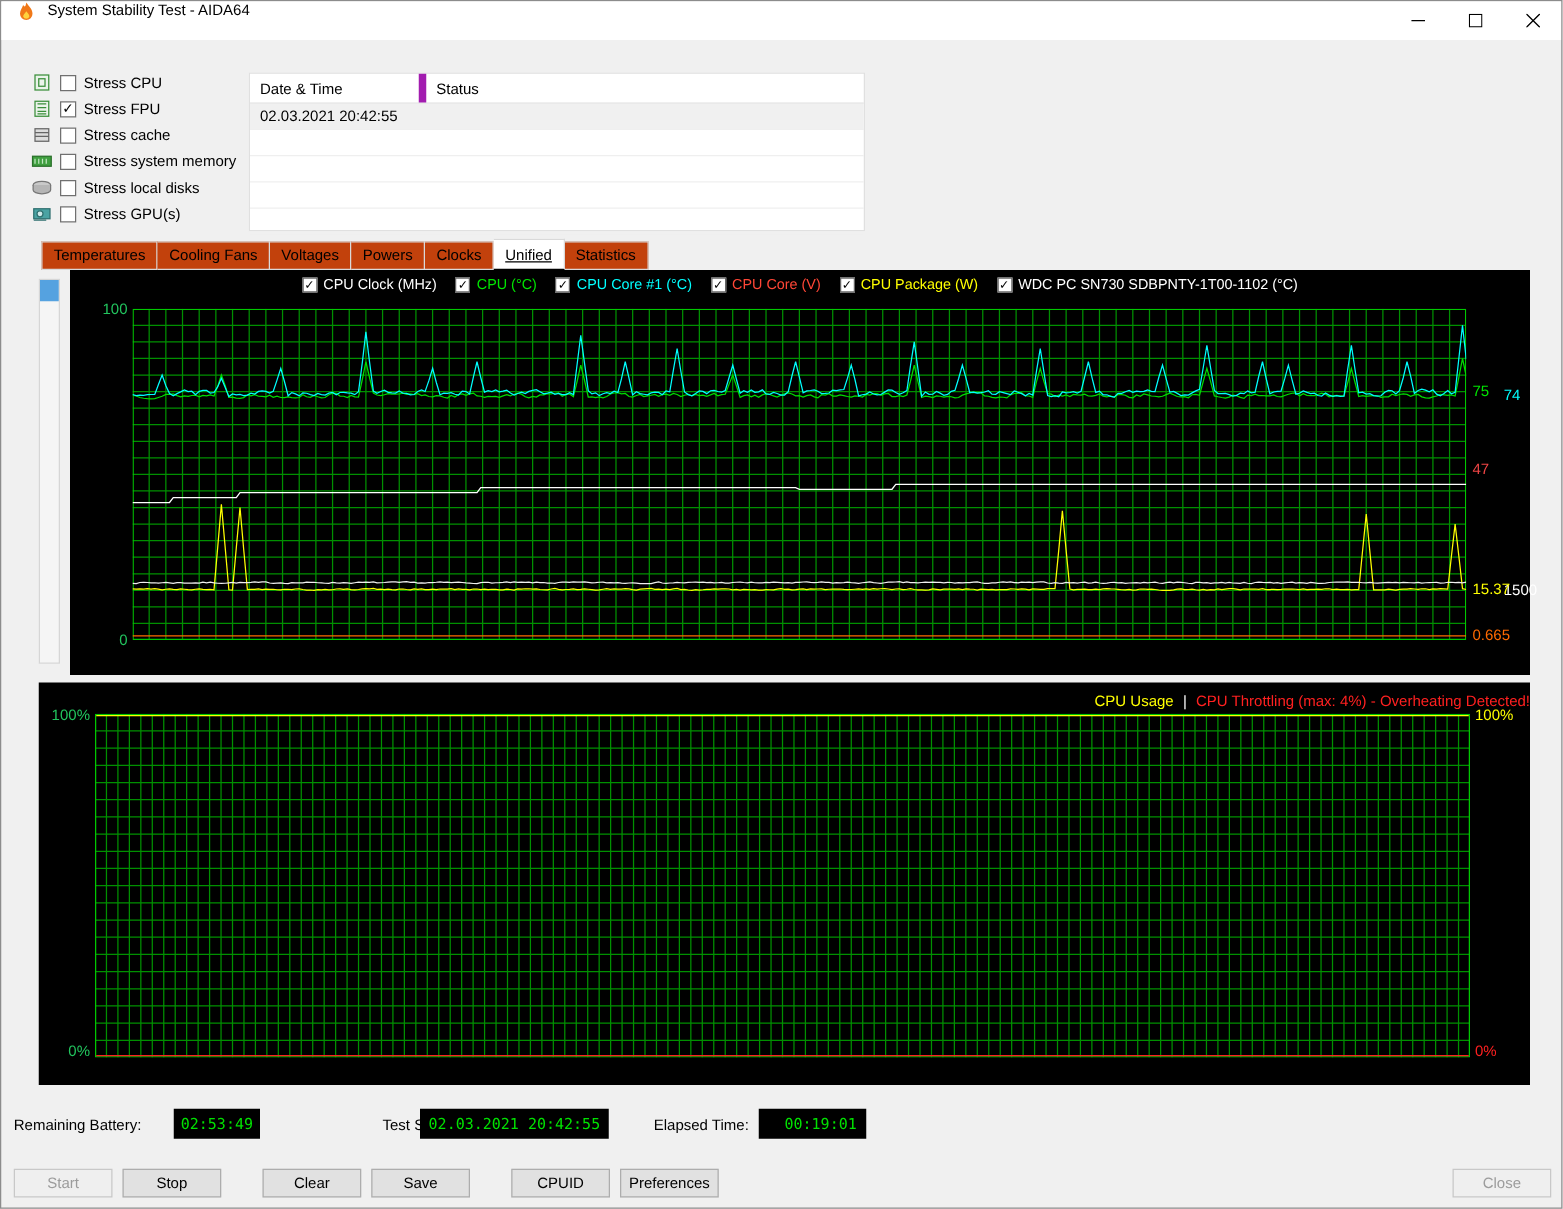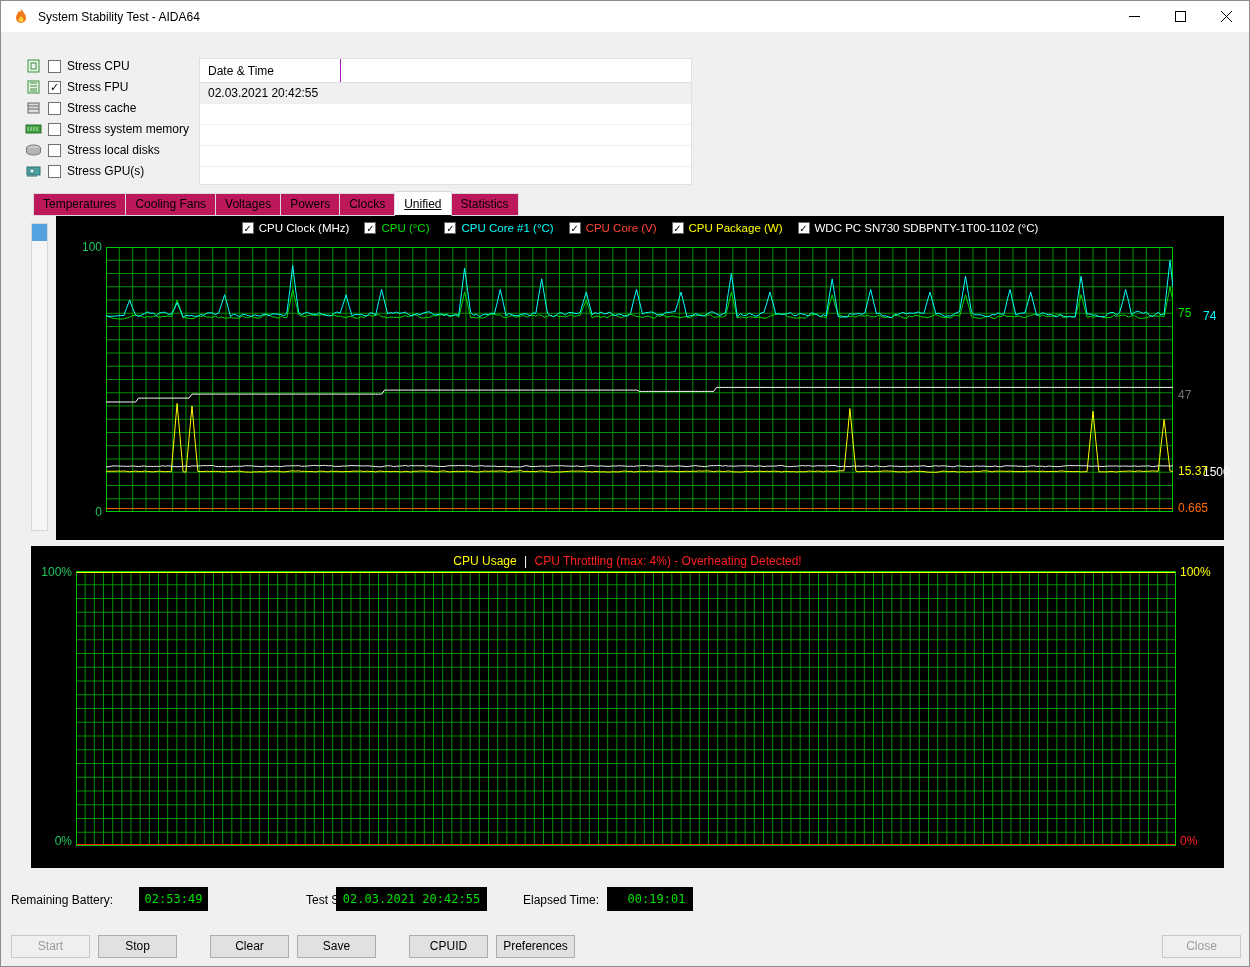--- a/index.html
+++ b/index.html
@@ -1,65 +1,65 @@
 <!DOCTYPE html>
 <html><head>
 <meta charset="utf-8">
 <style>
   * { margin:0; padding:0; box-sizing:border-box; }
   html,body { width:1250px; height:967px; }
   body { font-family:"Liberation Sans",sans-serif; font-size:12px; background:#fff; color:#000; }
   .window { position:relative; width:1250px; height:967px; background:#f0f0f0; border:1px solid #8c8c8c; overflow:hidden; }
 
   
-  .titlebar { position:absolute; left:0; top:0; right:0; height:31px; background:#ffffff; display:flex; align-items:center; }
+  .titlebar { position:absolute; left:0; top:0; right:0; height:31px; background:#ffffff; display:flex; }
   .title-icon { margin-left:11px; width:18px; height:18px; flex:0 0 auto; }
   .title-text { margin-left:8px; font-size:12px; }
   .win-controls { margin-left:auto; display:flex; height:100%; }
   .win-btn { width:46px; height:31px; display:flex; align-items:center; justify-content:center; }
 
   
   .stress-panel { position:absolute; left:24px; top:58px; display:flex; flex-direction:column; gap:7px; }
   .stress-row { display:flex; align-items:center; height:14px; gap:6px; }
   .stress-row .sicon { width:17px; height:14px; flex:0 0 auto; }
   .cb { display:inline-block; width:13px; height:13px; background:#fff; border:1px solid #707070; font-size:11px; line-height:11px; text-align:center; color:#000; flex:0 0 auto; }
 
   
   .log-table { position:absolute; left:198px; top:57px; width:493px; height:127px; background:#fff; border:1px solid #e0e0e0; }
   .log-header { display:flex; height:24px; border-bottom:1px solid #e0e0e0; }
-  .lh-date { width:141px; padding-left:8px; border-right:1px solid #a21caf; display:flex; align-items:center; }
+  .lh-date { width:141px; padding-left:8px; border-right:6px solid #a21caf; display:flex; align-items:center; }
   .lh-status { flex:1; padding-left:8px; display:flex; align-items:center; }
   .log-row { display:flex; height:21px; border-bottom:1px solid #efefef; }
   .log-row.selected { background:#f0f0f0; }
   .lr-date { width:165px; padding-left:8px; display:flex; align-items:center; }
   .lr-status { flex:1; padding-left:8px; display:flex; align-items:center; }
 
   
   .tabbar { position:absolute; left:32px; top:193px; height:22px; display:flex; align-items:flex-end; }
-  .tab { padding:3px 9px 4px; border:1px solid #d9d9d9; border-left:none; background:#be185d; cursor:default; white-space:nowrap; }
+  .tab { padding:3px 9px 4px; border:1px solid #d9d9d9; border-left:none; background:#c2410c; cursor:default; white-space:nowrap; }
   .tab:first-child { border-left:1px solid #d9d9d9; }
   .tab.active { background:#fff; padding-top:5px; border-bottom:1px solid #000000; position:relative; z-index:2;text-decoration:underline; }
 
   
   .vscroll { position:absolute; left:30px; top:222px; width:17px; height:308px; background:#f5f5f5; border:1px solid #d6d6d6; }
   .vscroll .thumb { position:absolute; left:0; top:0; width:15px; height:17px; background:#55a2e0; }
 
   
   .chart1 { position:absolute; left:55px; top:215px; width:1168px; height:324px; background:#000; }
   .chart2 { position:absolute; left:30px; top:545px; width:1193px; height:322px; background:#000; }
   .legend { position:absolute; left:0; right:0; top:6px; display:flex; justify-content:center; align-items:center; gap:15px; font-size:11.5px; }
   .legend-item { display:flex; align-items:center; gap:5px; }
   .legend-cb { width:12px; height:12px; background:#fff; border:1px solid #666; color:#000; font-size:10px; line-height:11px; text-align:center; }
   svg.plot { position:absolute; display:block; }
   .chart1 svg.plot { left:50px; top:31px; }
   .chart2 svg.plot { left:45px; top:25px; }
   .axis-label { position:absolute; color:#22c55e; font-size:12px; }
   .axis-left { width:28px; text-align:right; }
   .right-val { position:absolute; font-size:12px; white-space:nowrap; }
-  .chart2-title { position:absolute; left:0; right:0; top:8px; text-align:center; font-size:12px; white-space:nowrap; }
+  .chart2-title { position:absolute; left:0; right:0; top:8px; text-align:right; font-size:12px; white-space:nowrap; }
 
   
   .status-label { position:absolute; font-size:12px; color:#000000; }
   .lcd { position:absolute; height:24px; background:#000; color:#00e000; font-family:"DejaVu Sans Mono",monospace; font-size:12px; display:flex; align-items:center; justify-content:center; }
 
   
   .btn { position:absolute; top:934px; height:23px; width:79px; background:#e1e1e1; border:1px solid #adadad; font-size:12px; text-align:center; line-height:20px; cursor:default; }
   .btn.disabled { background:#efefef; border-color:#c8c8c8; color:#9c9c9c; }
   .b-start{left:10px;} .b-stop{left:97px;} .b-clear{left:209px;} .b-save{left:296px;}
   .b-cpuid{left:408px;} .b-prefs{left:495px;} .b-close{left:1161px;}
@@ -142,20 +142,21 @@
           <path d="M2 12 H12" stroke="#2f6f6f"></path>
         </svg>
       <span class="cb"></span>
       <span>Stress GPU(s)</span>
     </div>
   </div>
 
   <div class="log-table">
     <div class="log-header">
       <div class="lh-date">Date &amp; Time</div>
+      <div class="lh-status">Status</div>
     </div>
     <div class="log-row selected">
       <div class="lr-date">02.03.2021 20:42:55</div>
     </div>
     <div class="log-row"></div>
     <div class="log-row"></div>
     <div class="log-row"></div>
     <div class="log-row"></div>
   </div>
 
@@ -211,21 +212,21 @@
         <polyline points="0.0,219.7 3.0,219.8 5.9,219.0 8.9,218.9 11.9,219.0 14.8,219.2 17.8,219.2 20.7,219.4 23.7,219.2 26.7,219.0 29.6,219.3 32.6,219.6 35.6,219.1 38.5,219.1 41.5,219.4 44.5,219.4 47.4,219.5 50.4,219.3 53.4,219.4 56.3,218.8 59.3,219.2 62.2,218.8 65.2,219.3 68.2,219.6 71.1,219.7 74.1,219.6 77.1,219.3 80.0,219.0 83.0,219.5 86.0,218.9 88.9,219.0 91.9,219.0 94.8,218.9 97.8,218.6 100.8,218.8 103.7,218.5 106.7,218.5 109.7,219.4 112.6,219.6 115.6,219.5 118.6,219.4 121.5,219.7 124.5,219.8 127.4,219.2 130.4,219.3 133.4,219.3 136.3,219.3 139.3,218.7 142.3,218.8 145.2,218.8 148.2,219.2 151.2,219.3 154.1,219.6 157.1,219.7 160.0,219.0 163.0,219.3 166.0,219.5 168.9,219.2 171.9,219.3 174.9,219.7 177.8,219.2 180.8,218.8 183.8,218.9 186.7,218.7 189.7,218.8 192.7,218.6 195.6,219.3 198.6,219.2 201.5,219.0 204.5,218.7 207.5,218.5 210.4,218.5 213.4,218.8 216.4,218.5 219.3,218.4 222.3,218.8 225.3,218.7 228.2,219.4 231.2,219.3 234.1,219.4 237.1,219.0 240.1,219.0 243.0,218.8 246.0,218.5 249.0,218.8 251.9,218.7 254.9,219.0 257.9,218.9 260.8,218.8 263.8,219.0 266.8,219.3 269.7,219.5 272.7,219.8 275.6,219.9 278.6,219.1 281.6,218.8 284.5,218.8 287.5,219.5 290.5,219.2 293.4,219.1 296.4,218.9 299.4,218.5 302.3,219.1 305.3,218.6 308.2,218.8 311.2,218.7 314.2,218.8 317.1,218.7 320.1,219.3 323.1,218.7 326.0,219.0 329.0,219.0 332.0,219.4 334.9,219.4 337.9,219.6 340.8,219.0 343.8,218.7 346.8,218.7 349.7,218.8 352.7,218.5 355.7,218.7 358.6,218.7 361.6,218.5 364.6,218.9 367.5,219.3 370.5,219.1 373.4,218.8 376.4,218.7 379.4,219.2 382.3,219.1 385.3,219.2 388.3,219.1 391.2,219.5 394.2,219.6 397.2,219.4 400.1,219.3 403.1,219.5 406.1,219.8 409.0,219.8 412.0,219.9 414.9,219.9 417.9,219.1 420.9,218.6 423.8,219.4 426.8,219.6 429.8,219.4 432.7,219.3 435.7,219.0 438.7,219.2 441.6,219.3 444.6,218.9 447.5,218.8 450.5,218.7 453.5,218.9 456.4,218.7 459.4,219.1 462.4,219.0 465.3,219.3 468.3,219.2 471.3,218.9 474.2,219.5 477.2,219.5 480.2,219.0 483.1,218.8 486.1,218.7 489.0,219.0 492.0,219.2 495.0,218.8 497.9,219.2 500.9,219.3 503.9,219.3 506.8,218.9 509.8,219.1 512.8,218.7 515.7,218.9 518.7,219.1 521.6,219.3 524.6,219.2 527.6,219.4 530.5,218.9 533.5,218.9 536.5,218.6 539.4,218.5 542.4,218.9 545.4,219.1 548.3,218.9 551.3,218.6 554.2,218.9 557.2,218.9 560.2,219.4 563.1,219.1 566.1,219.2 569.1,219.1 572.0,218.8 575.0,219.1 578.0,219.3 580.9,219.7 583.9,219.2 586.9,218.9 589.8,218.6 592.8,219.1 595.7,219.4 598.7,219.7 601.7,219.2 604.6,218.7 607.6,218.7 610.6,218.6 613.5,218.4 616.5,219.1 619.5,218.6 622.4,219.1 625.4,219.1 628.3,219.2 631.3,219.0 634.3,218.8 637.2,218.9 640.2,218.8 643.2,218.9 646.1,218.9 649.1,219.3 652.1,218.9 655.0,219.0 658.0,219.5 660.9,219.1 663.9,219.2 666.9,219.1 669.8,219.1 672.8,218.7 675.8,218.5 678.7,219.2 681.7,219.6 684.7,219.6 687.6,219.3 690.6,219.3 693.6,218.8 696.5,218.6 699.5,218.9 702.4,218.6 705.4,219.1 708.4,219.2 711.3,218.7 714.3,218.8 717.3,218.7 720.2,219.1 723.2,218.7 726.2,218.5 729.1,218.5 732.1,219.4 735.0,219.6 738.0,219.1 741.0,219.5 743.9,219.7 746.9,219.0 749.9,219.3 752.8,219.1 755.8,219.4 758.8,219.0 761.7,218.8 764.7,219.5 767.6,219.3 770.6,218.8 773.6,219.4 776.5,219.7 779.5,219.5 782.5,219.0 785.4,218.9 788.4,219.3 791.4,219.2 794.3,219.6 797.3,219.4 800.3,219.3 803.2,219.2 806.2,219.5 809.1,219.0 812.1,219.3 815.1,219.0 818.0,218.8 821.0,219.4 824.0,219.6 826.9,219.1 829.9,218.7 832.9,219.2 835.8,218.8 838.8,218.9 841.7,219.2 844.7,219.6 847.7,219.8 850.6,218.9 853.6,218.9 856.6,219.3 859.5,219.2 862.5,219.6 865.5,219.3 868.4,219.3 871.4,218.9 874.3,219.4 877.3,219.0 880.3,219.4 883.2,219.5 886.2,219.6 889.2,219.0 892.1,219.6 895.1,219.8 898.1,219.0 901.0,218.7 904.0,218.9 906.9,219.0 909.9,218.9 912.9,219.4 915.8,219.2 918.8,219.6 921.8,219.3 924.7,219.0 927.7,218.7 930.7,219.4 933.6,219.2 936.6,219.3 939.6,219.7 942.5,219.0 945.5,219.3 948.4,219.6 951.4,219.6 954.4,219.5 957.3,219.0 960.3,218.8 963.3,218.6 966.2,218.6 969.2,218.7 972.2,218.6 975.1,218.8 978.1,218.8 981.0,218.8 984.0,219.2 987.0,219.3 989.9,219.0 992.9,219.3 995.9,219.5 998.8,219.3 1001.8,219.1 1004.8,219.0 1007.7,219.1 1010.7,218.9 1013.6,219.3 1016.6,219.0 1019.6,219.1 1022.5,219.2 1025.5,219.3 1028.5,218.9 1031.4,219.4 1034.4,219.2 1037.4,219.1 1040.3,219.0 1043.3,218.9 1046.3,219.5 1049.2,219.4 1052.2,218.8 1055.1,218.8 1058.1,219.0 1061.1,218.9 1064.0,219.2 1067.0,218.7" fill="none" stroke="#f0f0f0" stroke-width="1"></polyline>
         <polyline points="0.0,155.0 3.0,155.0 5.9,155.0 8.9,155.0 11.9,155.0 14.8,155.0 17.8,155.0 20.7,155.0 23.7,155.0 26.7,155.0 29.6,155.0 32.6,151.1 35.6,151.1 38.5,151.1 41.5,151.1 44.5,151.1 47.4,151.1 50.4,151.1 53.4,151.1 56.3,151.1 59.3,151.1 62.2,151.1 65.2,151.1 68.2,151.1 71.1,151.1 74.1,151.1 77.1,151.1 80.0,151.1 83.0,151.1 86.0,147.1 88.9,147.1 91.9,147.1 94.8,147.1 97.8,147.1 100.8,147.1 103.7,147.1 106.7,147.1 109.7,147.1 112.6,147.1 115.6,147.1 118.6,147.1 121.5,147.1 124.5,147.1 127.4,147.1 130.4,147.1 133.4,147.1 136.3,147.1 139.3,147.1 142.3,147.1 145.2,147.1 148.2,147.1 151.2,147.1 154.1,147.1 157.1,147.1 160.0,147.1 163.0,147.1 166.0,147.1 168.9,147.1 171.9,147.1 174.9,147.1 177.8,147.1 180.8,147.1 183.8,147.1 186.7,147.1 189.7,147.1 192.7,147.1 195.6,147.1 198.6,147.1 201.5,147.1 204.5,147.1 207.5,147.1 210.4,147.1 213.4,147.1 216.4,147.1 219.3,147.1 222.3,147.1 225.3,147.1 228.2,147.1 231.2,147.1 234.1,147.1 237.1,147.1 240.1,147.1 243.0,147.1 246.0,147.1 249.0,147.1 251.9,147.1 254.9,147.1 257.9,147.1 260.8,147.1 263.8,147.1 266.8,147.1 269.7,147.1 272.7,147.1 275.6,147.1 278.6,143.1 281.6,143.1 284.5,143.1 287.5,143.1 290.5,143.1 293.4,143.1 296.4,143.1 299.4,143.1 302.3,143.1 305.3,143.1 308.2,143.1 311.2,143.1 314.2,143.1 317.1,143.1 320.1,143.1 323.1,143.1 326.0,143.1 329.0,143.1 332.0,143.1 334.9,143.1 337.9,143.1 340.8,143.1 343.8,143.1 346.8,143.1 349.7,143.1 352.7,143.1 355.7,143.1 358.6,143.1 361.6,143.1 364.6,143.1 367.5,143.1 370.5,143.1 373.4,143.1 376.4,143.1 379.4,143.1 382.3,143.1 385.3,143.1 388.3,143.1 391.2,143.1 394.2,143.1 397.2,143.1 400.1,143.1 403.1,143.1 406.1,143.1 409.0,143.1 412.0,143.1 414.9,143.1 417.9,143.1 420.9,143.1 423.8,143.1 426.8,143.1 429.8,143.1 432.7,143.1 435.7,143.1 438.7,143.1 441.6,143.1 444.6,143.1 447.5,143.1 450.5,143.1 453.5,143.1 456.4,143.1 459.4,143.1 462.4,143.1 465.3,143.1 468.3,143.1 471.3,143.1 474.2,143.1 477.2,143.1 480.2,143.1 483.1,143.1 486.1,143.1 489.0,143.1 492.0,143.1 495.0,143.1 497.9,143.1 500.9,143.1 503.9,143.1 506.8,143.1 509.8,143.1 512.8,143.1 515.7,143.1 518.7,143.1 521.6,143.1 524.6,143.1 527.6,143.1 530.5,143.1 533.5,144.4 536.5,144.4 539.4,144.4 542.4,144.4 545.4,144.4 548.3,144.4 551.3,144.4 554.2,144.4 557.2,144.4 560.2,144.4 563.1,144.4 566.1,144.4 569.1,144.4 572.0,144.4 575.0,144.4 578.0,144.4 580.9,144.4 583.9,144.4 586.9,144.4 589.8,144.4 592.8,144.4 595.7,144.4 598.7,144.4 601.7,144.4 604.6,144.4 607.6,144.4 610.6,140.4 613.5,140.4 616.5,140.4 619.5,140.4 622.4,140.4 625.4,140.4 628.3,140.4 631.3,140.4 634.3,140.4 637.2,140.4 640.2,140.4 643.2,140.4 646.1,140.4 649.1,140.4 652.1,140.4 655.0,140.4 658.0,140.4 660.9,140.4 663.9,140.4 666.9,140.4 669.8,140.4 672.8,140.4 675.8,140.4 678.7,140.4 681.7,140.4 684.7,140.4 687.6,140.4 690.6,140.4 693.6,140.4 696.5,140.4 699.5,140.4 702.4,140.4 705.4,140.4 708.4,140.4 711.3,140.4 714.3,140.4 717.3,140.4 720.2,140.4 723.2,140.4 726.2,140.4 729.1,140.4 732.1,140.4 735.0,140.4 738.0,140.4 741.0,140.4 743.9,140.4 746.9,140.4 749.9,140.4 752.8,140.4 755.8,140.4 758.8,140.4 761.7,140.4 764.7,140.4 767.6,140.4 770.6,140.4 773.6,140.4 776.5,140.4 779.5,140.4 782.5,140.4 785.4,140.4 788.4,140.4 791.4,140.4 794.3,140.4 797.3,140.4 800.3,140.4 803.2,140.4 806.2,140.4 809.1,140.4 812.1,140.4 815.1,140.4 818.0,140.4 821.0,140.4 824.0,140.4 826.9,140.4 829.9,140.4 832.9,140.4 835.8,140.4 838.8,140.4 841.7,140.4 844.7,140.4 847.7,140.4 850.6,140.4 853.6,140.4 856.6,140.4 859.5,140.4 862.5,140.4 865.5,140.4 868.4,140.4 871.4,140.4 874.3,140.4 877.3,140.4 880.3,140.4 883.2,140.4 886.2,140.4 889.2,140.4 892.1,140.4 895.1,140.4 898.1,140.4 901.0,140.4 904.0,140.4 906.9,140.4 909.9,140.4 912.9,140.4 915.8,140.4 918.8,140.4 921.8,140.4 924.7,140.4 927.7,140.4 930.7,140.4 933.6,140.4 936.6,140.4 939.6,140.4 942.5,140.4 945.5,140.4 948.4,140.4 951.4,140.4 954.4,140.4 957.3,140.4 960.3,140.4 963.3,140.4 966.2,140.4 969.2,140.4 972.2,140.4 975.1,140.4 978.1,140.4 981.0,140.4 984.0,140.4 987.0,140.4 989.9,140.4 992.9,140.4 995.9,140.4 998.8,140.4 1001.8,140.4 1004.8,140.4 1007.7,140.4 1010.7,140.4 1013.6,140.4 1016.6,140.4 1019.6,140.4 1022.5,140.4 1025.5,140.4 1028.5,140.4 1031.4,140.4 1034.4,140.4 1037.4,140.4 1040.3,140.4 1043.3,140.4 1046.3,140.4 1049.2,140.4 1052.2,140.4 1055.1,140.4 1058.1,140.4 1061.1,140.4 1064.0,140.4 1067.0,140.4" fill="none" stroke="#ffffff" stroke-width="1"></polyline>
         <polyline points="0.0,69.2 3.0,69.8 5.9,71.0 8.9,71.6 11.9,71.9 14.8,72.1 17.8,71.9 20.7,71.0 23.7,70.0 26.7,68.5 29.6,68.5 32.6,68.2 35.6,69.5 38.5,70.5 41.5,69.7 44.5,70.0 47.4,69.4 50.4,69.1 53.4,70.5 56.3,69.4 59.3,69.6 62.2,69.0 65.2,69.8 68.2,61.9 71.1,53.0 74.1,61.3 77.1,70.9 80.0,70.7 83.0,71.5 86.0,71.7 88.9,71.1 91.9,68.9 94.8,69.6 97.8,68.8 100.8,70.0 103.7,70.1 106.7,70.4 109.7,69.2 112.6,70.9 115.6,70.0 118.6,71.0 121.5,71.1 124.5,70.5 127.4,71.1 130.4,71.2 133.4,71.0 136.3,68.8 139.3,70.4 142.3,70.9 145.2,69.3 148.2,70.4 151.2,71.2 154.1,71.0 157.1,68.8 160.0,67.6 163.0,67.7 166.0,69.9 168.9,70.0 171.9,71.1 174.9,69.3 177.8,70.5 180.8,70.7 183.8,56.8 186.7,42.4 189.7,55.4 192.7,67.5 195.6,69.0 198.6,69.5 201.5,68.8 204.5,67.9 207.5,68.3 210.4,68.3 213.4,68.2 216.4,67.5 219.3,68.5 222.3,68.1 225.3,68.7 228.2,68.0 231.2,69.5 234.1,69.0 237.1,70.2 240.1,70.4 243.0,69.5 246.0,69.7 249.0,70.8 251.9,71.4 254.9,69.4 257.9,70.7 260.8,68.6 263.8,68.1 266.8,69.3 269.7,68.1 272.7,67.5 275.6,69.7 278.6,70.0 281.6,70.9 284.5,70.1 287.5,70.3 290.5,70.2 293.4,70.8 296.4,69.7 299.4,68.7 302.3,69.7 305.3,68.4 308.2,67.5 311.2,68.3 314.2,70.4 317.1,71.2 320.1,70.2 323.1,70.7 326.0,68.9 329.0,68.9 332.0,68.0 334.9,68.0 337.9,67.6 340.8,67.4 343.8,70.0 346.8,68.5 349.7,68.2 352.7,70.3 355.7,58.0 358.6,45.1 361.6,57.2 364.6,70.6 367.5,70.5 370.5,71.0 373.4,70.5 376.4,71.2 379.4,70.2 382.3,68.2 385.3,67.4 388.3,67.1 391.2,68.1 394.2,67.8 397.2,70.2 400.1,70.7 403.1,69.4 406.1,68.5 409.0,70.2 412.0,69.7 414.9,69.2 417.9,68.5 420.9,70.1 423.8,68.7 426.8,68.3 429.8,69.2 432.7,67.7 435.7,68.6 438.7,70.2 441.6,69.2 444.6,68.5 447.5,69.6 450.5,68.5 453.5,69.5 456.4,69.2 459.4,70.0 462.4,68.9 465.3,67.7 468.3,69.7 471.3,68.7 474.2,68.4 477.2,60.5 480.2,53.0 483.1,61.6 486.1,70.9 489.0,69.5 492.0,69.0 495.0,70.4 497.9,69.2 500.9,70.8 503.9,68.9 506.8,68.0 509.8,68.6 512.8,69.7 515.7,70.7 518.7,69.1 521.6,68.0 524.6,67.4 527.6,68.2 530.5,69.7 533.5,69.5 536.5,70.6 539.4,69.5 542.4,69.0 545.4,70.5 548.3,71.3 551.3,68.8 554.2,69.1 557.2,68.0 560.2,69.8 563.1,69.8 566.1,68.9 569.1,69.5 572.0,70.2 575.0,70.7 578.0,69.7 580.9,70.0 583.9,70.7 586.9,68.5 589.8,69.0 592.8,67.9 595.7,67.9 598.7,69.2 601.7,68.1 604.6,67.8 607.6,70.2 610.6,70.2 613.5,69.5 616.5,70.2 619.5,69.0 622.4,57.9 625.4,45.1 628.3,58.1 631.3,71.0 634.3,69.9 637.2,70.3 640.2,71.0 643.2,69.7 646.1,70.0 649.1,70.6 652.1,70.1 655.0,70.4 658.0,71.2 660.9,71.0 663.9,69.1 666.9,68.1 669.8,67.4 672.8,67.0 675.8,67.1 678.7,67.3 681.7,69.7 684.7,70.0 687.6,70.9 690.6,71.2 693.6,70.7 696.5,70.8 699.5,71.3 702.4,68.9 705.4,67.8 708.4,67.7 711.3,67.1 714.3,69.7 717.3,69.8 720.2,71.0 723.2,58.3 726.2,47.7 729.1,58.1 732.1,67.8 735.0,68.3 738.0,70.3 741.0,69.1 743.9,69.8 746.9,69.0 749.9,70.2 752.8,68.5 755.8,68.9 758.8,69.1 761.7,68.3 764.7,69.8 767.6,69.9 770.6,69.3 773.6,68.1 776.5,70.0 779.5,70.5 782.5,69.8 785.4,70.8 788.4,68.6 791.4,68.7 794.3,69.2 797.3,70.9 800.3,71.2 803.2,69.0 806.2,70.0 809.1,68.2 812.1,68.9 815.1,69.8 818.0,70.0 821.0,70.5 824.0,70.0 826.9,68.7 829.9,67.5 832.9,68.8 835.8,70.2 838.8,70.5 841.7,70.4 844.7,71.2 847.7,68.8 850.6,68.5 853.6,69.2 856.6,58.1 859.5,47.7 862.5,58.3 865.5,69.7 868.4,70.4 871.4,71.0 874.3,71.5 877.3,70.7 880.3,69.2 883.2,69.5 886.2,70.9 889.2,71.7 892.1,69.1 895.1,69.5 898.1,68.3 901.0,69.4 904.0,69.4 906.9,69.7 909.9,69.7 912.9,68.9 915.8,70.2 918.8,70.5 921.8,69.4 924.7,68.4 927.7,67.6 930.7,67.4 933.6,69.7 936.6,68.0 939.6,69.3 942.5,69.4 945.5,69.4 948.4,68.6 951.4,67.5 954.4,68.4 957.3,70.4 960.3,69.7 963.3,69.3 966.2,69.6 969.2,69.7 972.2,59.0 975.1,47.7 978.1,59.2 981.0,70.2 984.0,69.5 987.0,70.1 989.9,69.7 992.9,69.5 995.9,69.6 998.8,70.9 1001.8,70.5 1004.8,70.5 1007.7,68.4 1010.7,69.4 1013.6,68.6 1016.6,68.1 1019.6,68.5 1022.5,70.1 1025.5,68.9 1028.5,68.5 1031.4,70.5 1034.4,71.3 1037.4,71.4 1040.3,70.5 1043.3,69.8 1046.3,68.5 1049.2,68.9 1052.2,69.3 1055.1,68.9 1058.1,69.8 1061.1,54.7 1064.0,39.8 1067.0,54.0" fill="none" stroke="#00dc00" stroke-width="1"></polyline>
         <polyline points="0.0,68.6 3.0,69.4 5.9,69.1 8.9,69.2 11.9,68.7 14.8,68.6 17.8,68.5 20.7,60.8 23.7,53.0 26.7,61.6 29.6,67.9 32.6,69.7 35.6,67.9 38.5,66.5 41.5,64.9 44.5,66.3 47.4,66.0 50.4,68.7 53.4,66.1 56.3,65.3 59.3,65.3 62.2,67.4 65.2,67.0 68.2,62.3 71.1,55.6 74.1,62.8 77.1,70.3 80.0,68.2 83.0,68.8 86.0,68.6 88.9,69.4 91.9,69.1 94.8,67.6 97.8,68.2 100.8,66.1 103.7,65.7 106.7,66.1 109.7,67.5 112.6,66.0 115.6,57.1 118.6,47.7 121.5,58.0 124.5,69.6 127.4,67.1 130.4,68.1 133.4,69.7 136.3,67.3 139.3,67.6 142.3,68.7 145.2,69.4 148.2,67.8 151.2,68.7 154.1,69.0 157.1,67.5 160.0,67.0 163.0,68.9 166.0,67.0 168.9,66.9 171.9,67.3 174.9,67.5 177.8,68.7 180.8,66.3 183.8,43.5 186.7,18.5 189.7,43.1 192.7,65.8 195.6,67.6 198.6,66.2 201.5,65.2 204.5,66.9 207.5,67.3 210.4,67.5 213.4,65.7 216.4,67.6 219.3,67.7 222.3,68.8 225.3,68.6 228.2,66.2 231.2,64.9 234.1,66.2 237.1,57.5 240.1,47.7 243.0,58.8 246.0,68.8 249.0,67.6 251.9,67.7 254.9,67.2 257.9,68.4 260.8,69.0 263.8,65.9 266.8,66.2 269.7,68.2 272.7,54.7 275.6,42.4 278.6,55.0 281.6,66.7 284.5,65.6 287.5,66.2 290.5,65.0 293.4,66.4 296.4,65.9 299.4,65.1 302.3,67.4 305.3,69.0 308.2,67.8 311.2,66.7 314.2,67.9 317.1,66.1 320.1,65.3 323.1,64.7 326.0,66.4 329.0,68.1 332.0,67.5 334.9,66.7 337.9,68.5 340.8,67.7 343.8,68.7 346.8,68.7 349.7,67.1 352.7,68.6 355.7,44.4 358.6,21.2 361.6,43.5 364.6,65.5 367.5,68.1 370.5,67.3 373.4,69.5 376.4,68.0 379.4,67.2 382.3,67.8 385.3,66.0 388.3,67.0 391.2,55.9 394.2,42.4 397.2,55.5 400.1,68.9 403.1,66.4 406.1,67.9 409.0,68.4 412.0,68.9 414.9,67.3 417.9,66.8 420.9,66.9 423.8,68.8 426.8,65.8 429.8,66.4 432.7,49.1 435.7,31.8 438.7,50.2 441.6,66.6 444.6,68.7 447.5,69.6 450.5,67.8 453.5,65.7 456.4,66.1 459.4,67.9 462.4,65.6 465.3,65.4 468.3,66.2 471.3,66.7 474.2,65.4 477.2,55.2 480.2,45.1 483.1,56.2 486.1,67.6 489.0,65.6 492.0,66.9 495.0,65.0 497.9,66.8 500.9,66.5 503.9,64.9 506.8,68.1 509.8,68.4 512.8,66.9 515.7,67.8 518.7,69.0 521.6,69.0 524.6,66.3 527.6,53.6 530.5,42.4 533.5,54.7 536.5,67.2 539.4,65.7 542.4,65.4 545.4,64.9 548.3,66.0 551.3,67.9 554.2,67.7 557.2,67.4 560.2,65.2 563.1,65.4 566.1,64.9 569.1,64.6 572.0,55.5 575.0,45.1 578.0,56.8 580.9,69.7 583.9,68.8 586.9,68.3 589.8,66.5 592.8,68.2 595.7,68.8 598.7,68.6 601.7,66.7 604.6,64.9 607.6,65.1 610.6,67.0 613.5,68.4 616.5,67.2 619.5,65.5 622.4,45.5 625.4,26.5 628.3,47.8 631.3,70.1 634.3,66.6 637.2,68.5 640.2,68.4 643.2,66.2 646.1,67.5 649.1,69.2 652.1,68.5 655.0,66.1 658.0,65.2 660.9,55.8 663.9,45.1 666.9,55.9 669.8,67.0 672.8,66.7 675.8,67.5 678.7,67.1 681.7,66.6 684.7,65.5 687.6,68.3 690.6,68.5 693.6,66.4 696.5,67.1 699.5,67.9 702.4,68.7 705.4,65.8 708.4,66.8 711.3,67.9 714.3,69.7 717.3,67.7 720.2,69.1 723.2,49.9 726.2,31.8 729.1,50.5 732.1,69.4 735.0,70.2 738.0,69.6 741.0,70.4 743.9,66.6 746.9,67.2 749.9,67.0 752.8,66.3 755.8,67.4 758.8,66.1 761.7,54.6 764.7,42.4 767.6,55.1 770.6,66.9 773.6,65.9 776.5,68.8 779.5,68.8 782.5,70.1 785.4,70.7 788.4,67.6 791.4,67.6 794.3,66.4 797.3,65.3 800.3,66.9 803.2,66.0 806.2,66.3 809.1,66.1 812.1,64.9 815.1,66.1 818.0,66.3 821.0,55.0 824.0,45.1 826.9,55.9 829.9,66.7 832.9,66.2 835.8,67.7 838.8,69.4 841.7,68.9 844.7,69.1 847.7,67.3 850.6,65.7 853.6,64.5 856.6,47.0 859.5,29.2 862.5,47.5 865.5,65.3 868.4,67.8 871.4,67.8 874.3,67.7 877.3,68.7 880.3,69.8 883.2,69.3 886.2,67.5 889.2,67.9 892.1,65.7 895.1,67.3 898.1,66.8 901.0,54.0 904.0,42.4 906.9,55.6 909.9,68.1 912.9,66.6 915.8,66.1 918.8,66.0 921.8,55.9 924.7,45.1 927.7,57.1 930.7,68.3 933.6,67.6 936.6,65.7 939.6,66.9 942.5,67.8 945.5,67.6 948.4,69.4 951.4,69.8 954.4,67.4 957.3,69.1 960.3,70.1 963.3,69.5 966.2,70.1 969.2,69.9 972.2,48.2 975.1,29.2 978.1,49.2 981.0,67.2 984.0,66.8 987.0,68.3 989.9,67.9 992.9,69.5 995.9,69.8 998.8,69.6 1001.8,66.8 1004.8,65.4 1007.7,65.6 1010.7,68.1 1013.6,65.5 1016.6,55.2 1019.6,42.4 1022.5,53.9 1025.5,67.8 1028.5,65.4 1031.4,64.3 1034.4,65.1 1037.4,66.4 1040.3,64.8 1043.3,68.3 1046.3,69.7 1049.2,67.8 1052.2,65.4 1055.1,68.0 1058.1,66.8 1061.1,39.6 1064.0,13.3 1067.0,40.3" fill="none" stroke="#00ffff" stroke-width="1"></polyline>
       </svg>
   <span class="right-val" style="color: rgb(255, 255, 255); left: 1147px; top: 249px;">1500</span>
       <span class="right-val" style="color: rgb(0, 228, 0); left: 1122px; top: 90px;">75</span>
       <span class="right-val" style="color: rgb(0, 255, 255); left: 1147px; top: 93px;">74</span>
       <span class="right-val" style="color: rgb(255, 106, 0); left: 1122px; top: 285px;">0.665</span>
       <span class="right-val" style="color: rgb(255, 255, 0); left: 1122px; top: 248px;">15.37</span>
-      <span class="right-val" style="color: #737373; left: 1122px; top: 172px;">47</span>
+      <span class="right-val" style="color: #ef4444; left: 1122px; top: 152px;">47</span>
     </div>
 
   <div class="chart2">
     <div class="chart2-title">
       <span style="color: rgb(255, 255, 0);">CPU Usage</span>
       <span style="color: rgb(255, 255, 255); margin: 0px 4px;">|</span>
       <span style="color: rgb(255, 32, 32);">CPU Throttling (max: 4%) - Overheating Detected!</span>
     </div>
     <span class="axis-label" style="left:8px;top:19px;width:33px;text-align:right;">100%</span>
     <span class="axis-label" style="left:8px;top:288px;width:33px;text-align:right;">0%</span>

